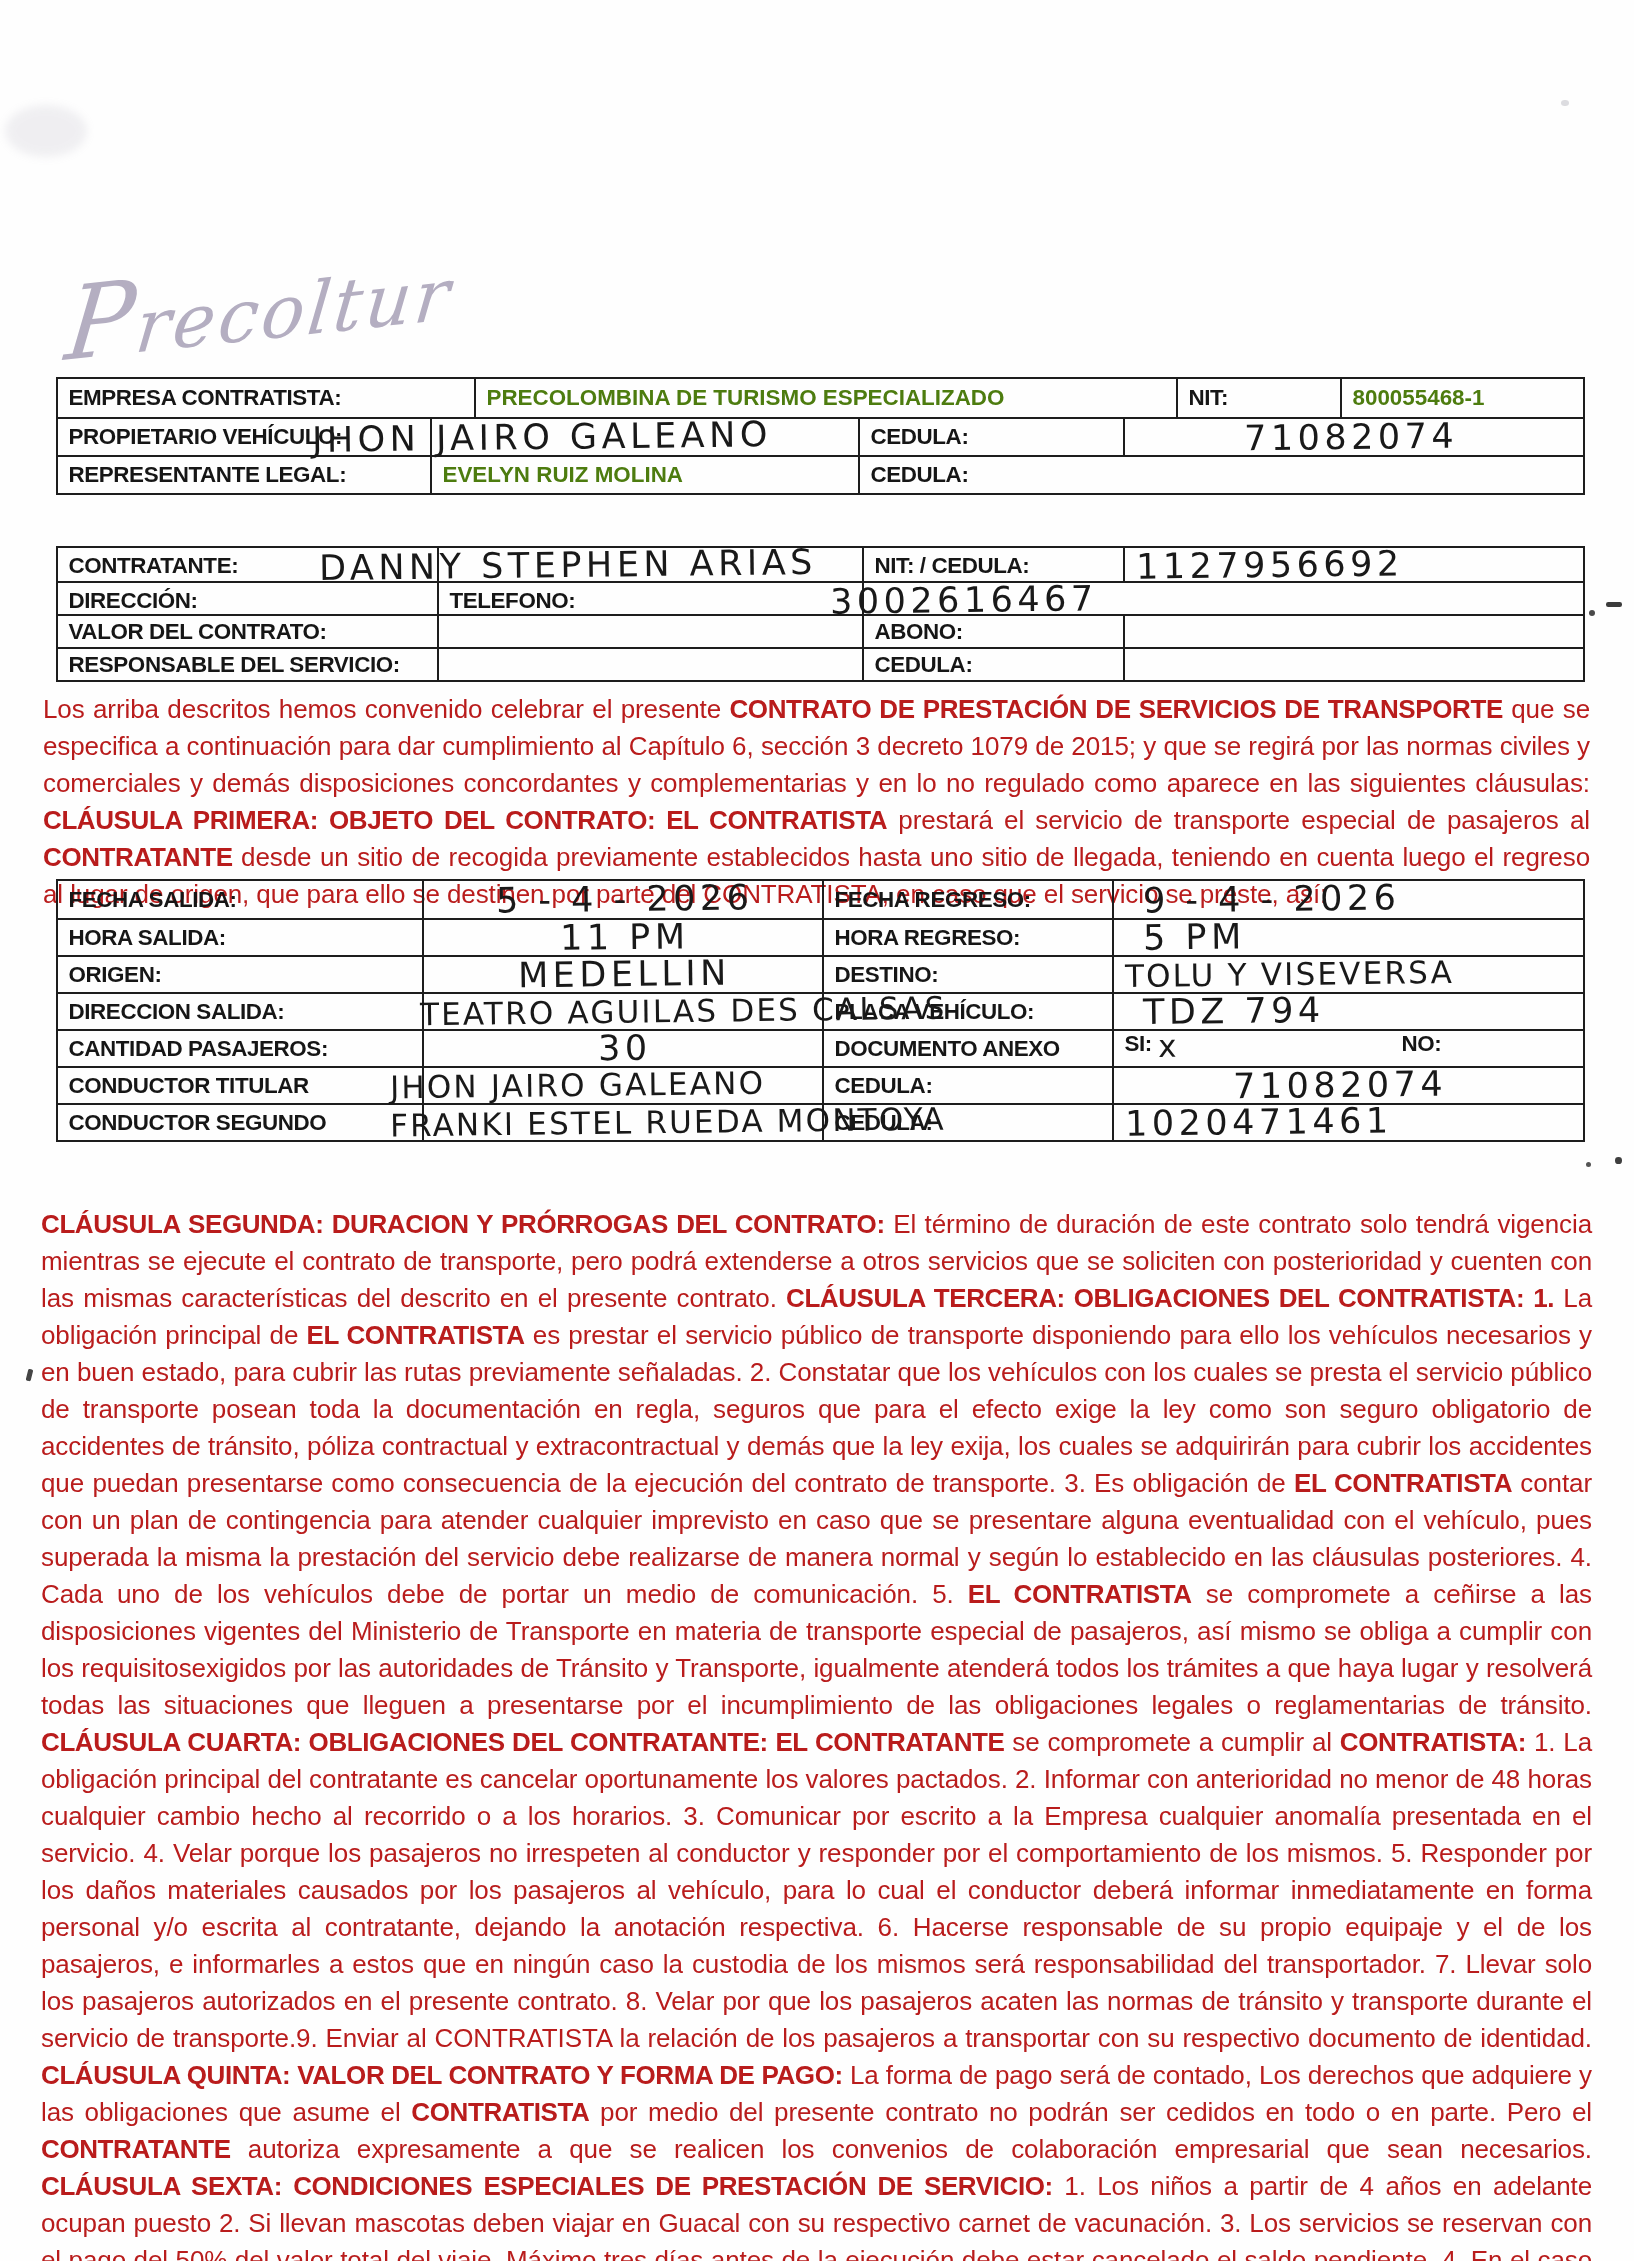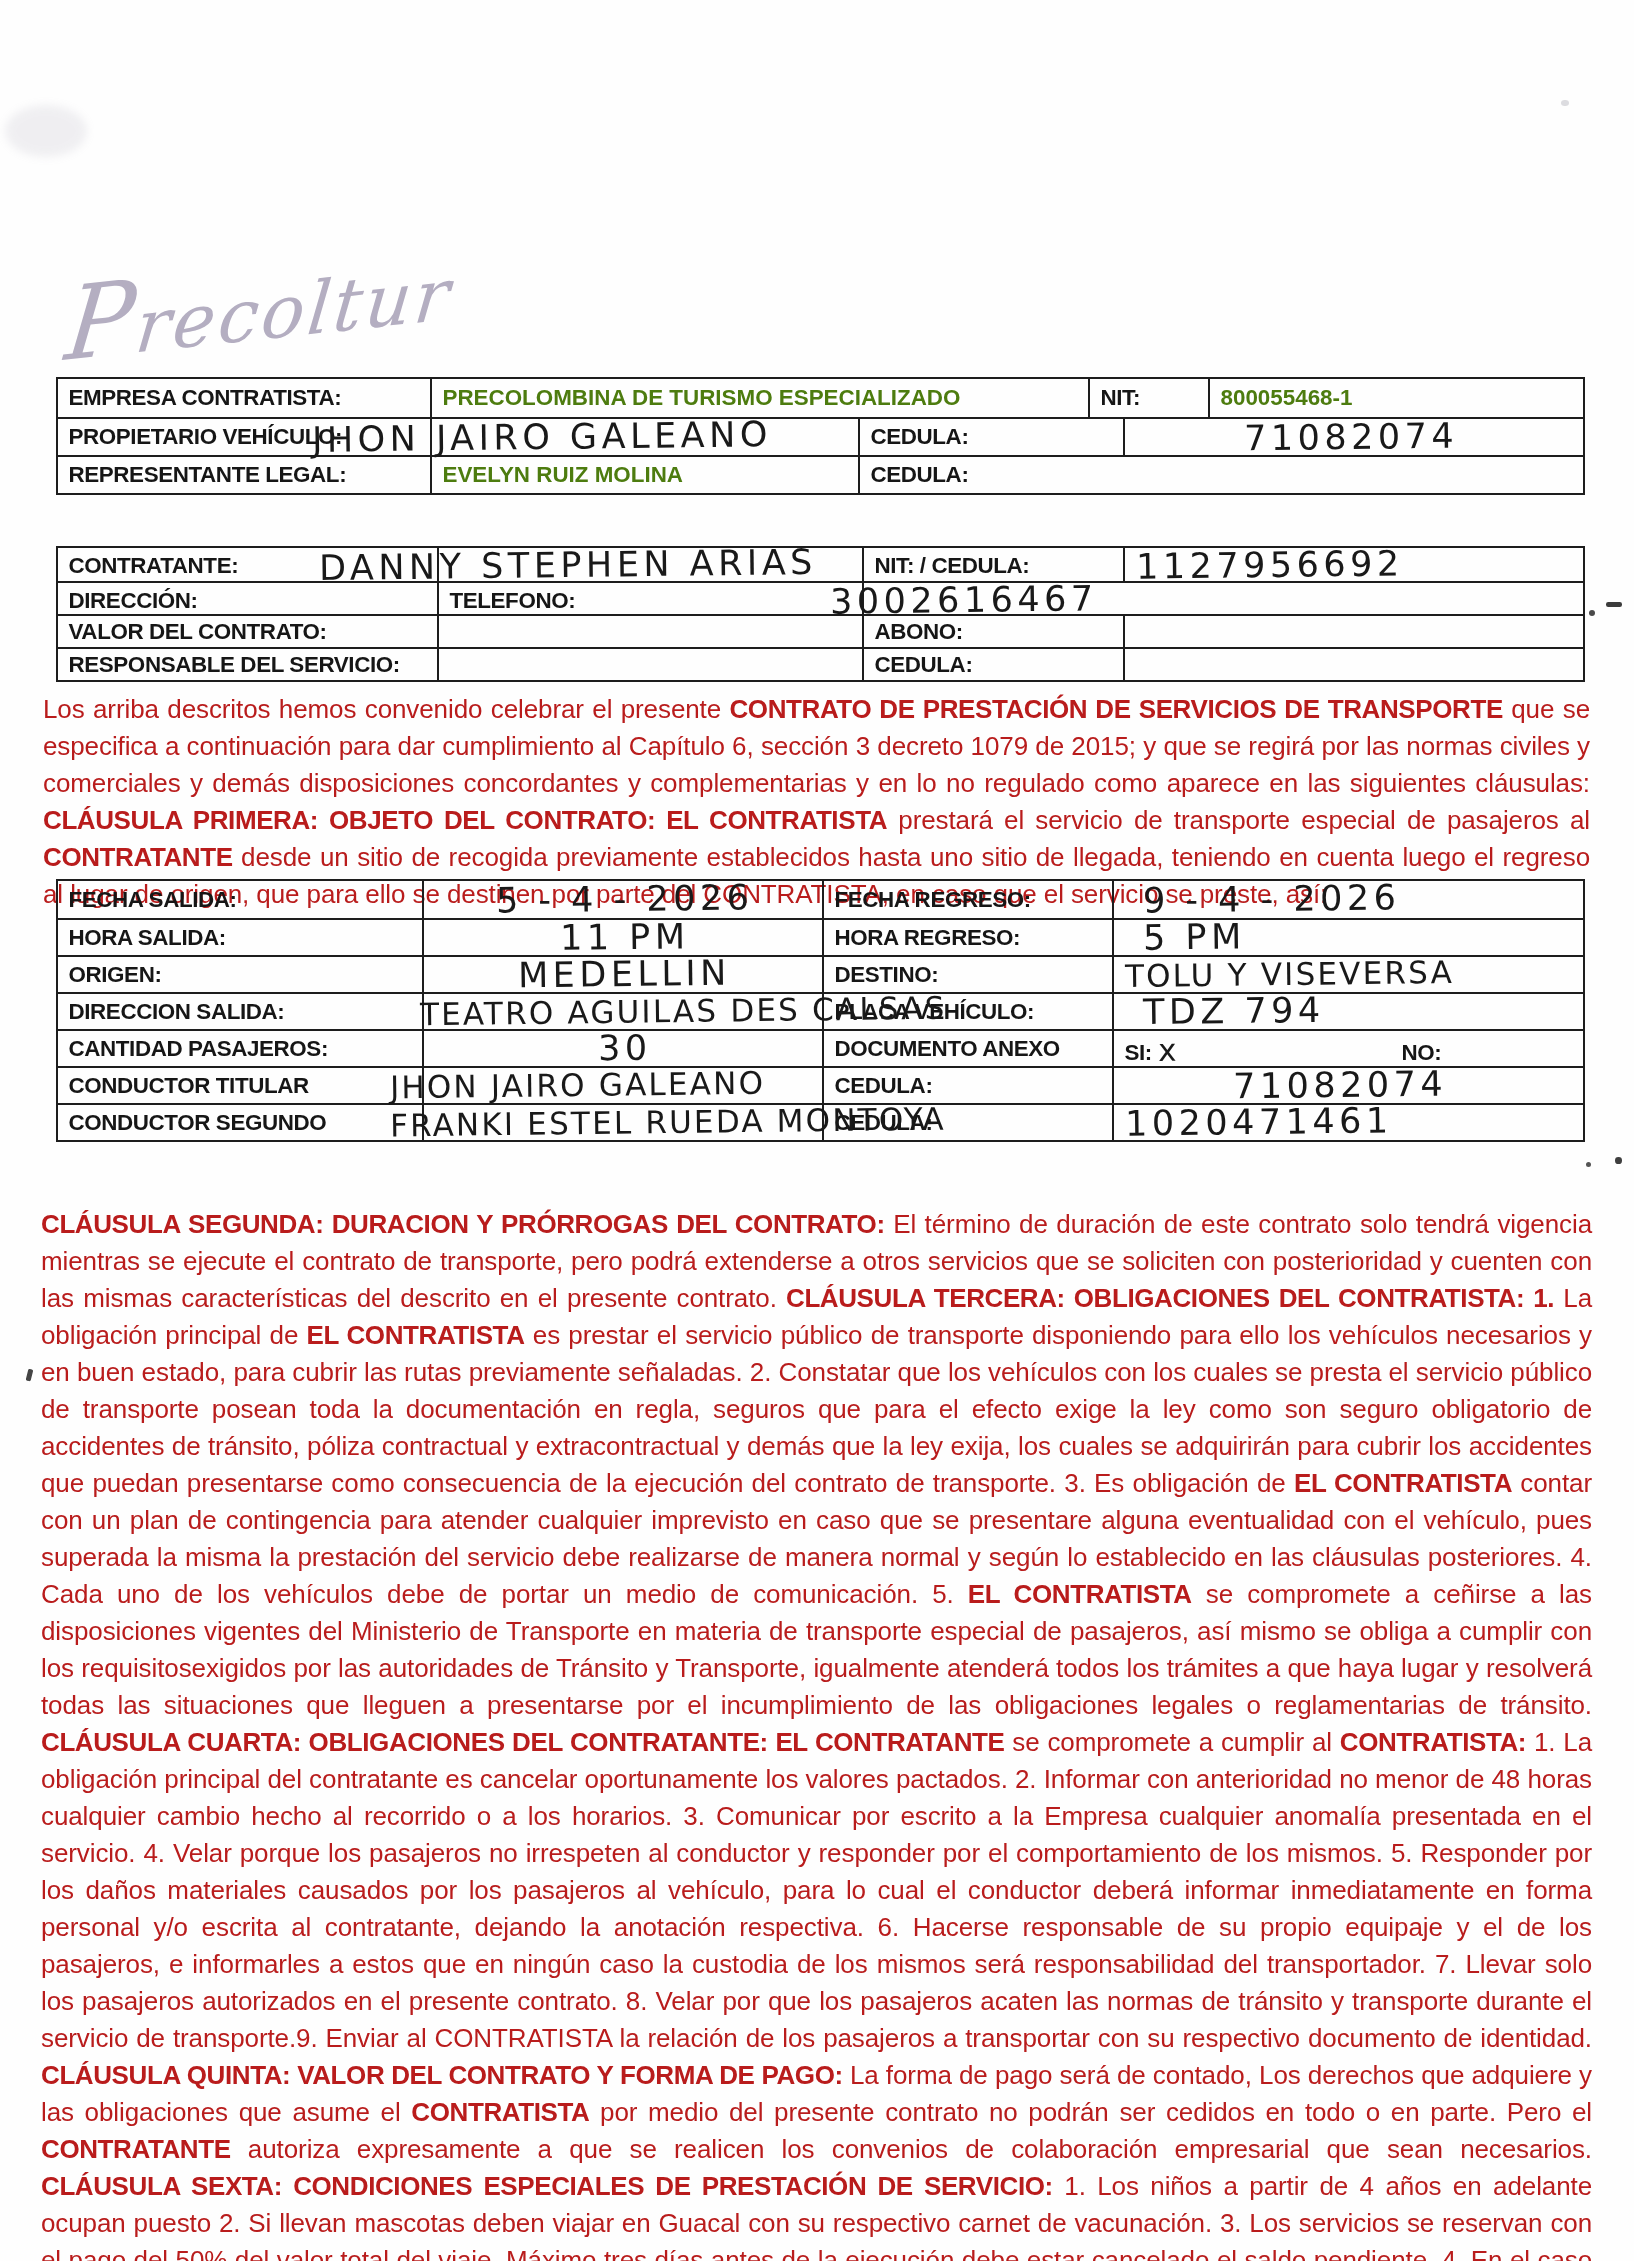--- a/index.html
+++ b/index.html
@@ -19,21 +19,21 @@
   
   .tbl { position:absolute; left:56px; width:1529px; border:2.2px solid #1d1d1d; background:transparent; box-sizing:border-box; }
   .t-row { display:grid; box-sizing:border-box; border-top:2.2px solid #1d1d1d; position:relative; }
   .t-row:first-child { border-top:none; }
   .t1 { top:377px; }
   .t1 .t-row { height:38px; }
   .t2 { top:546px; }
   .t2 .t-row { height:33px; }
   .t3 { top:860px;margin-top:19px; }
   .t3 .t-row { height:37px; }
-  .cols-a { grid-template-columns:372px 658px 120px auto; }
+  .cols-a { grid-template-columns:372px 658px 120px auto;gap:44px; }
   .cols-b { grid-template-columns:372px 428px 265px auto; }
   .cols-c { grid-template-columns:379px 425px 261px auto; }
   .cols-d { grid-template-columns:364px 400px 290px auto; }
   .t-cell {
     display:flex; align-items:center; padding:0 7.5px 0 10.5px; box-sizing:border-box;
     border-left:2.2px solid #1d1d1d; overflow:visible; white-space:nowrap;
   }
   .t-cell:first-child { border-left:none; }
   .lbl { font-weight:bold; font-size:22.4px; letter-spacing:-0.4px; color:#161616; }
   .printed { font-weight:bold; font-size:22.4px; color:#4d7c0f; }
@@ -43,21 +43,21 @@
     font-size:35px; line-height:1; letter-spacing:4.5px; white-space:nowrap;
     transform:rotate(-0.7deg); position:relative; z-index:3;
   }
   .hand-sm { font-size:31px; letter-spacing:2.2px; }
   .nudge-l { margin-left:-131px; }
   .nudge-l2 { margin-left:-45px; }
   .push-r { margin-left:108px; }
   .pad-r { margin-left:18.7px; }
   .cellcenter { justify-content:center; }
   
-  .anexo-val { display:flex; align-items:flex-end; gap:6px; }
+  .anexo-val { display:flex; align-items:flex-start; gap:6px; }
   .anexo-no { margin-left:217px; }
   
   .para {
     position:absolute; text-align:justify; color:#b91c1c;
     font-size:26px; line-height:37px; letter-spacing:-0.1px;
   }
   .para b { font-weight:bold; letter-spacing:-0.4px; }
   .intro { left:43px; top:665px; width:1547px; }
   .clauses { left:41px; top:1180px; width:1551px; line-height:37px; }
   

